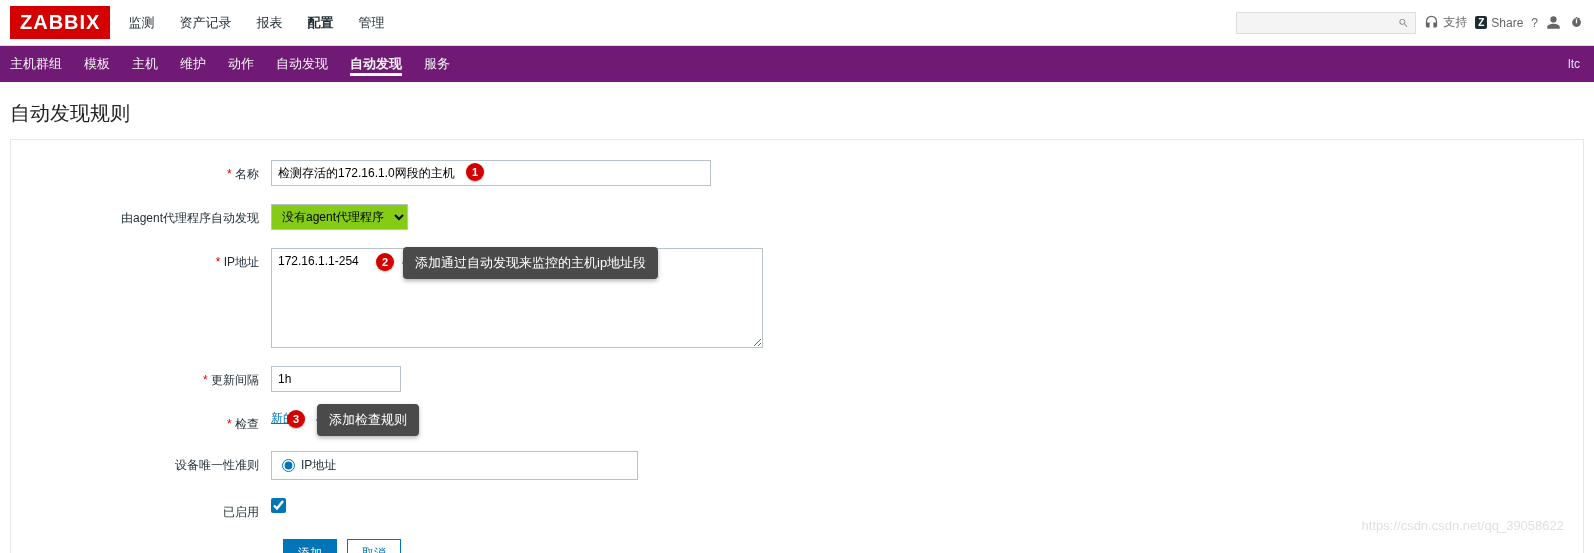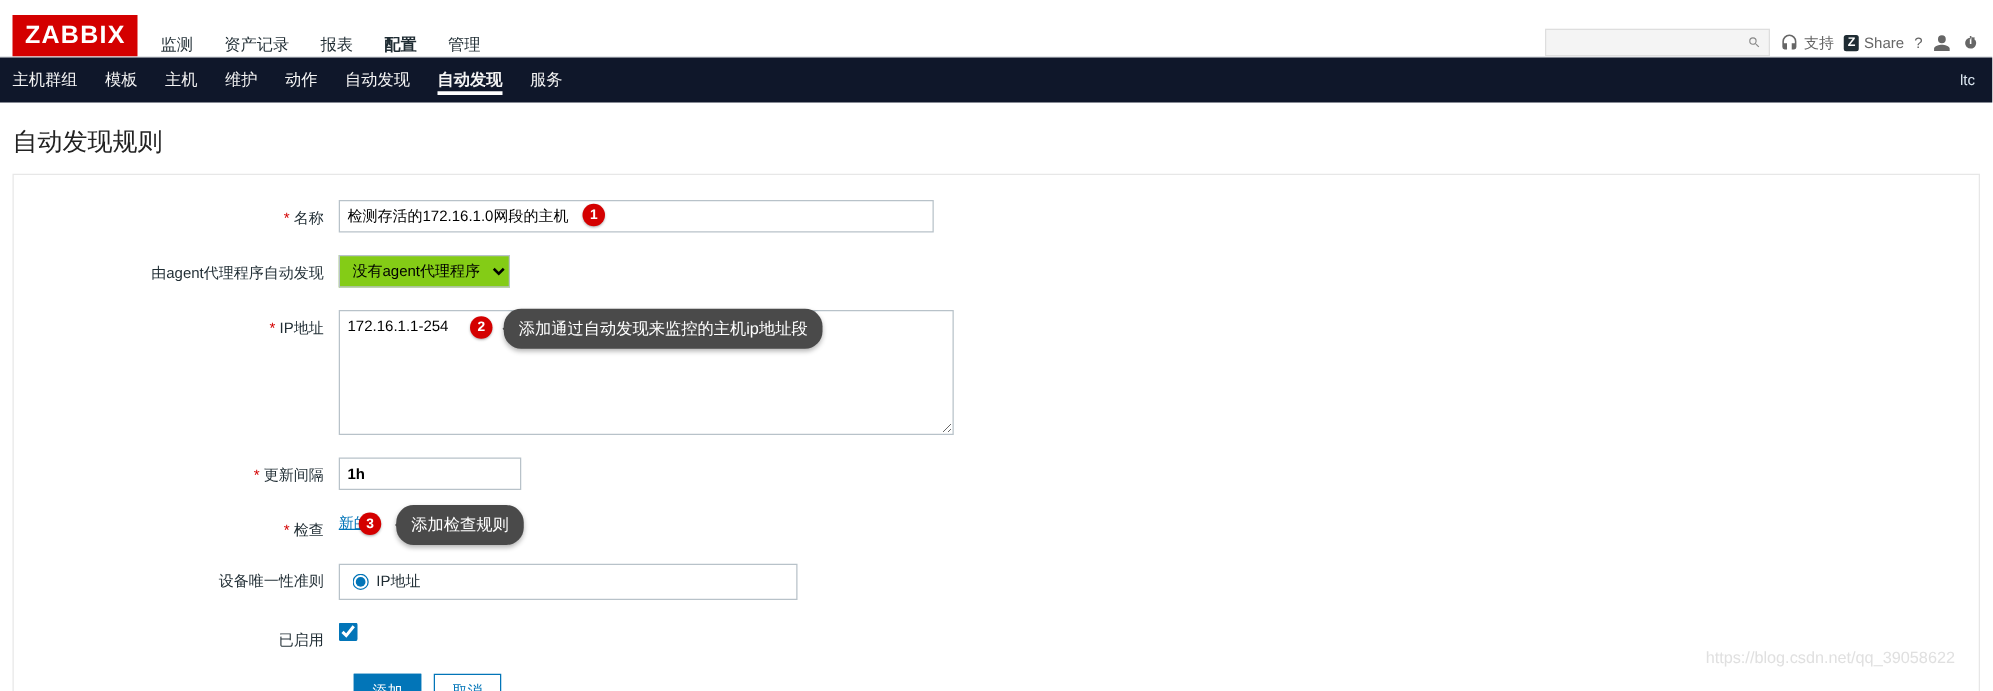--- a/index.html
+++ b/index.html
@@ -1,61 +1,61 @@
 <!DOCTYPE html>
 <html><head>
 <meta charset="utf-8">
 <style>
 * { margin: 0; padding: 0; box-sizing: border-box; font-family: Arial, "Microsoft YaHei", sans-serif; }
 body { background: #fff; font-size: 12px; color: #1f2c33; width: 1594px; }
 
 
-.topnav { display: flex; align-items: flex-end; height: 46px; padding: 0 10px; border-bottom: 1px solid #dce0e3; background: #fff; }
+.topnav { display: flex; align-items: center; height: 46px; padding: 0 10px; border-bottom: 1px solid #dce0e3; background: #fff; }
 .brand { background: #d40000; color: #fff; font-weight: bold; font-size: 20px; letter-spacing: 1px; padding: 5px 10px; margin-right: 18px; font-family: Arial, sans-serif; }
 .topnav-item { color: #1f2c33; font-size: 13px; margin-right: 25px; cursor: pointer; }
 .topnav-item.active { font-weight: bold; }
 .top-right { margin-left: auto; display: flex; align-items: center; gap: 8px; color: #666; }
 .search-box { display: flex; align-items: center; background: #f4f4f4; border: 1px solid #dedede; padding: 3px 6px; width: 180px; }
 .search-box input { border: none; background: transparent; outline: none; flex: 1; font-size: 12px; }
 .search-box svg { width: 14px; height: 14px; fill: #888; }
 .top-icon { display: inline-flex; align-items: center; gap: 4px; cursor: pointer; color: #666; font-size: 12px; }
 .top-icon svg { width: 15px; height: 15px; fill: #666; }
 .z-share { background:#1f2c33; color:#fff; padding:1px 3px; font-size:10px; font-weight:bold; border-radius:2px; }
 
 
-.subnav { background: #0f172a; color: #fff; display: flex; align-items: center; height: 36px; padding: 0 10px; }
+.subnav { background: #701a75; color: #fff; display: flex; align-items: center; height: 36px; padding: 0 10px; }
 .subnav-item { color: #f4f4f4; font-size: 13px; margin-right: 22px; cursor: pointer; padding-bottom: 0; }
 .subnav-item.active { border-bottom: 3px solid #fff; font-weight: bold; padding-top:3px; }
 .subnav-right { margin-left: auto; margin-right: 4px; color: #dce7f1; font-size: 12px; }
 
 
 .page-title { font-size: 20px; font-weight: normal; padding: 18px 10px 12px 10px; color: #222; }
 
 
 .panel { margin: 0 10px; border: 1px solid #e7e7e7; background: #fff; padding: 20px 10px 24px 10px; }
 .form-row { display: flex; align-items: flex-start; margin-bottom: 18px; position: relative; }
 .form-label { width: 250px; text-align: right; padding-right: 12px; padding-top: 6px; color: #1f2c33; }
 .req::before { content: "* "; color: #d40000; }
 .form-field { display: flex; align-items: center; position: relative; }
 input[type="text"].txt { border: 1px solid #b8c2c9; padding: 5px 6px; font-size: 12px; outline: none; }
-.txt-wide { width: 476px; }
-.txt-sm { width: 146px; font-weight: bold; }
+.txt-wide { width: 440px; }
+.txt-sm { width: 130px; }
 textarea.txt { border: 1px solid #b8c2c9; padding: 5px 6px; font-size: 12px; outline: none; width: 492px; height: 100px; resize: both; }
 select.sel { border: 1px solid #b8c2c9; padding: 4px 6px; font-size: 12px; background: #84cc16; }
 .link { color: #0275b8; text-decoration: underline; cursor: pointer; font-size: 12px; }
 .radio-wrap { display: flex; align-items: center; gap: 6px; border: 1px solid #b8c2c9; padding: 5px 10px; width: 367px; }
 .radio-wrap input { accent-color: #0275b8; }
 .btn { border: 1px solid #0275b8; padding: 5px 14px; cursor: pointer; font-size: 12px; }
 .btn-primary { background: #0275b8; color: #fff; }
 .btn-secondary { background: #fff; color: #0275b8; }
 .btn-row { display: flex; gap: 10px; margin-left: 262px; }
 
 
 .callout { display: inline-flex; align-items: center; justify-content: center; width: 18px; height: 18px; border-radius: 50%; background: #d40000; color: #fff; font-size: 11px; font-weight: bold; box-shadow: 0 1px 2px rgba(0,0,0,.3); position: absolute; }
-.tooltip { position: absolute; background: #4a4a4a; color: #fff; padding: 7px 12px; border-radius: 14px; font-size: 13px; white-space: nowrap; box-shadow: 0 2px 4px rgba(0,0,0,.3); }
+.tooltip { position: absolute; background: #4a4a4a; color: #fff; padding: 7px 12px; border-radius: 4px; font-size: 13px; white-space: nowrap; box-shadow: 0 2px 4px rgba(0,0,0,.3); }
 .tooltip::before { content:""; position:absolute; left:-7px; top:50%; transform:translateY(-50%); border:6px solid transparent; border-right-color:#4a4a4a; }
 
 .watermark { position: absolute; right: 30px; bottom: 20px; color: #e0e0e0; font-size: 13px; font-family: Arial; user-select: none; }
 </style>
 </head>
 <body>
 
 <div class="topnav">
   <div class="brand">ZABBIX</div>
   <div class="topnav-item">监测</div>
@@ -170,13 +170,13 @@
     </div>
   </div>
 
   <div class="btn-row">
     <button class="btn btn-primary">添加</button>
     <button class="btn btn-secondary">取消</button>
   </div>
 
 </div>
 
-<div class="watermark">https://blog.csdn.net/qq_39058622</div>
+<div class="watermark">https://csdn.csdn.net/qq_39058622</div>
 
 </body></html>

